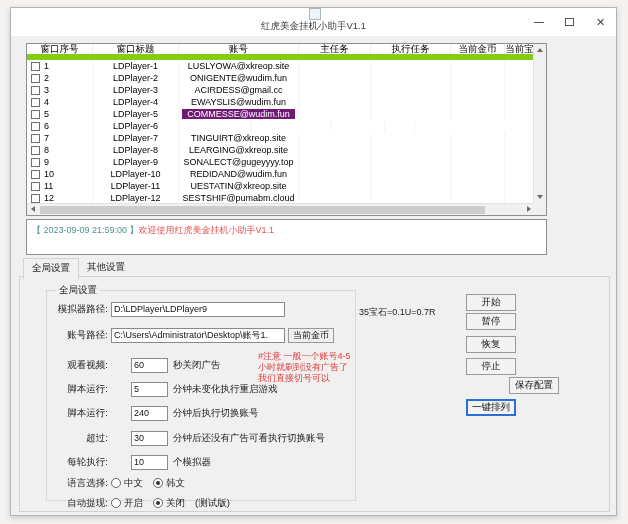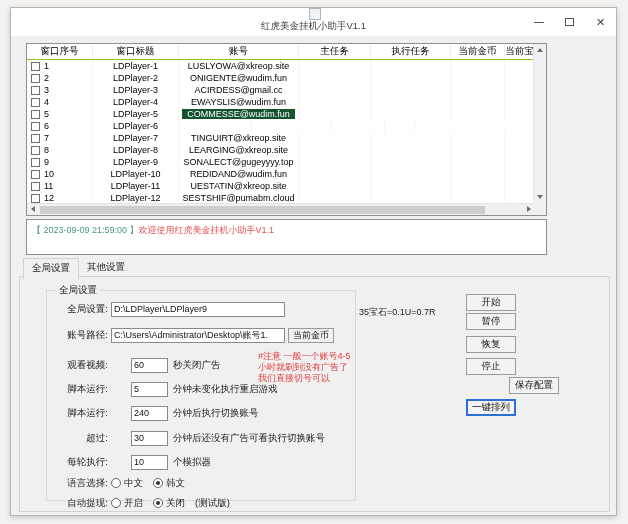--- a/index.html
+++ b/index.html
@@ -28,34 +28,34 @@
   .wc { width:31px; height:28px; display:flex; align-items:center; justify-content:center; cursor:default; }
   .glyph-min { width:10px; height:1px; background:#555; }
   .glyph-max { width:9px; height:8px; border:1px solid #555; }
   .glyph-close { font-size:11px; color:#444; line-height:1; }
 
   
   .listview {
     position:absolute; left:15px; top:35px; width:521px; height:173px;
     background:#fff; border:1px solid #8f8f8f; overflow:hidden;
   }
-  .lv-header { display:flex; height:16px; font-size:9.5px; color:#000; border-bottom:1px solid #84cc16; }
+  .lv-header { display:flex; height:16px; font-size:9.5px; color:#000; border-bottom:6px solid #84cc16; }
   .hcell {
     display:flex; align-items:center; justify-content:center;
     border-right:1px solid #ececec; white-space:nowrap; overflow:hidden; flex:0 0 auto;
   }
   .lv-row { display:flex; height:12px; font-size:9px; align-items:center; }
   .cell {
     display:flex; align-items:center; justify-content:center;
     border-right:1px solid #f5f5f5; height:100%; white-space:nowrap; overflow:hidden; flex:0 0 auto;
   }
   .cell.first { justify-content:flex-start; padding-left:4px; }
   .cb { width:9px; height:9px; border:1px solid #707070; background:#fff; display:inline-block; margin-right:4px; flex:0 0 auto; }
   .acct { padding:0 5px; }
-  .acct.sel { background:#14532d; color:#fff;text-align:center; }
+  .acct.sel { background:#701a75; color:#fff;text-align:center; }
 
   .vscroll {
     position:absolute; right:0; top:0; width:13px; height:159px;
     background:#f0f0f0; border-left:1px solid #e3e3e3;
   }
   .hscroll {
     position:absolute; left:0; bottom:0; height:12px; width:508px;
     background:#f0f0f0; border-top:1px solid #e3e3e3;
   }
   .corner { position:absolute; right:0; bottom:0; width:13px; height:12px; background:#f0f0f0; }
@@ -349,21 +349,21 @@
     <div class="tab active">全局设置</div>
     <div class="tab">其他设置</div>
   </div>
   <div class="tabpanel"></div>
 
   <div class="groupbox">
     <span class="legend">全局设置</span>
   </div>
 
   <div class="frow" style="left:20px; top:293px;">
-    <span class="flabel">全局设置:</span>
+    <span class="flabel">模拟器路径:</span>
     <input class="tinput path" type="text" value="D:\LDPlayer\LDPlayer9" style="">
   </div>
 
   <div class="frow" style="left:20px; top:319px;">
     <span class="flabel">账号路径:</span>
     <input class="tinput path" type="text" value="C:\Users\Administrator\Desktop\账号1." style="">
     <button class="mini-btn">当前金币</button>
   </div>
 
   <div class="frow" style="left:20px; top:349px;">

